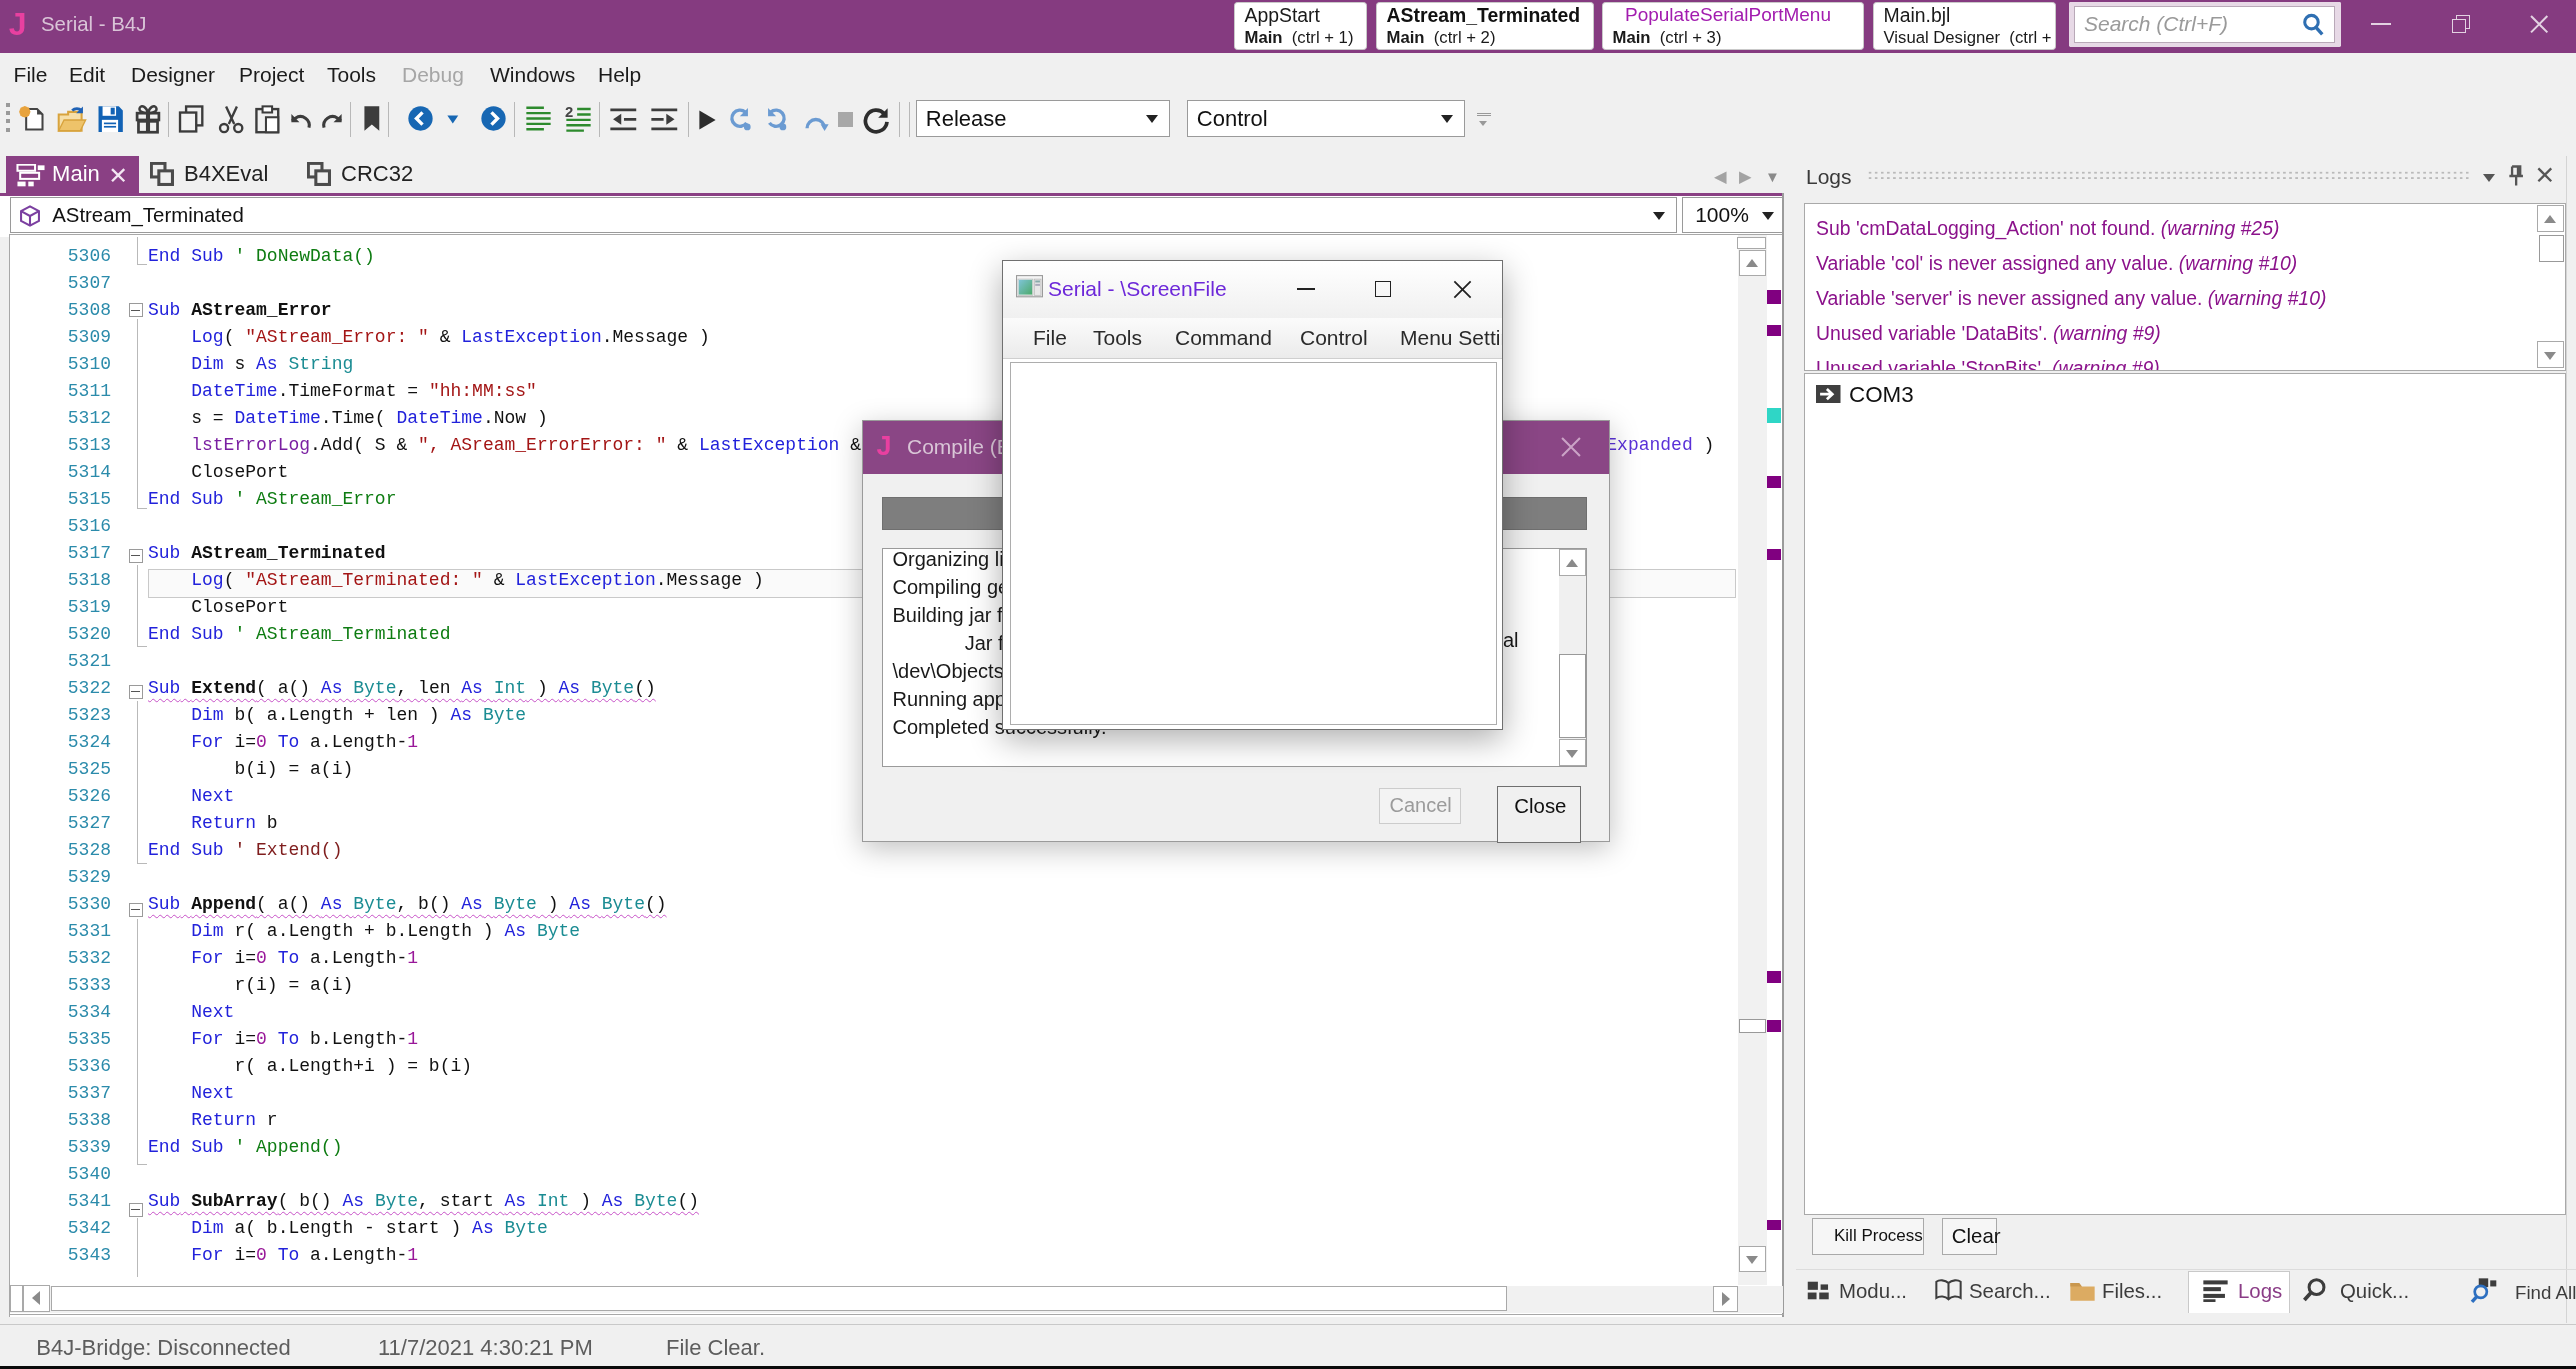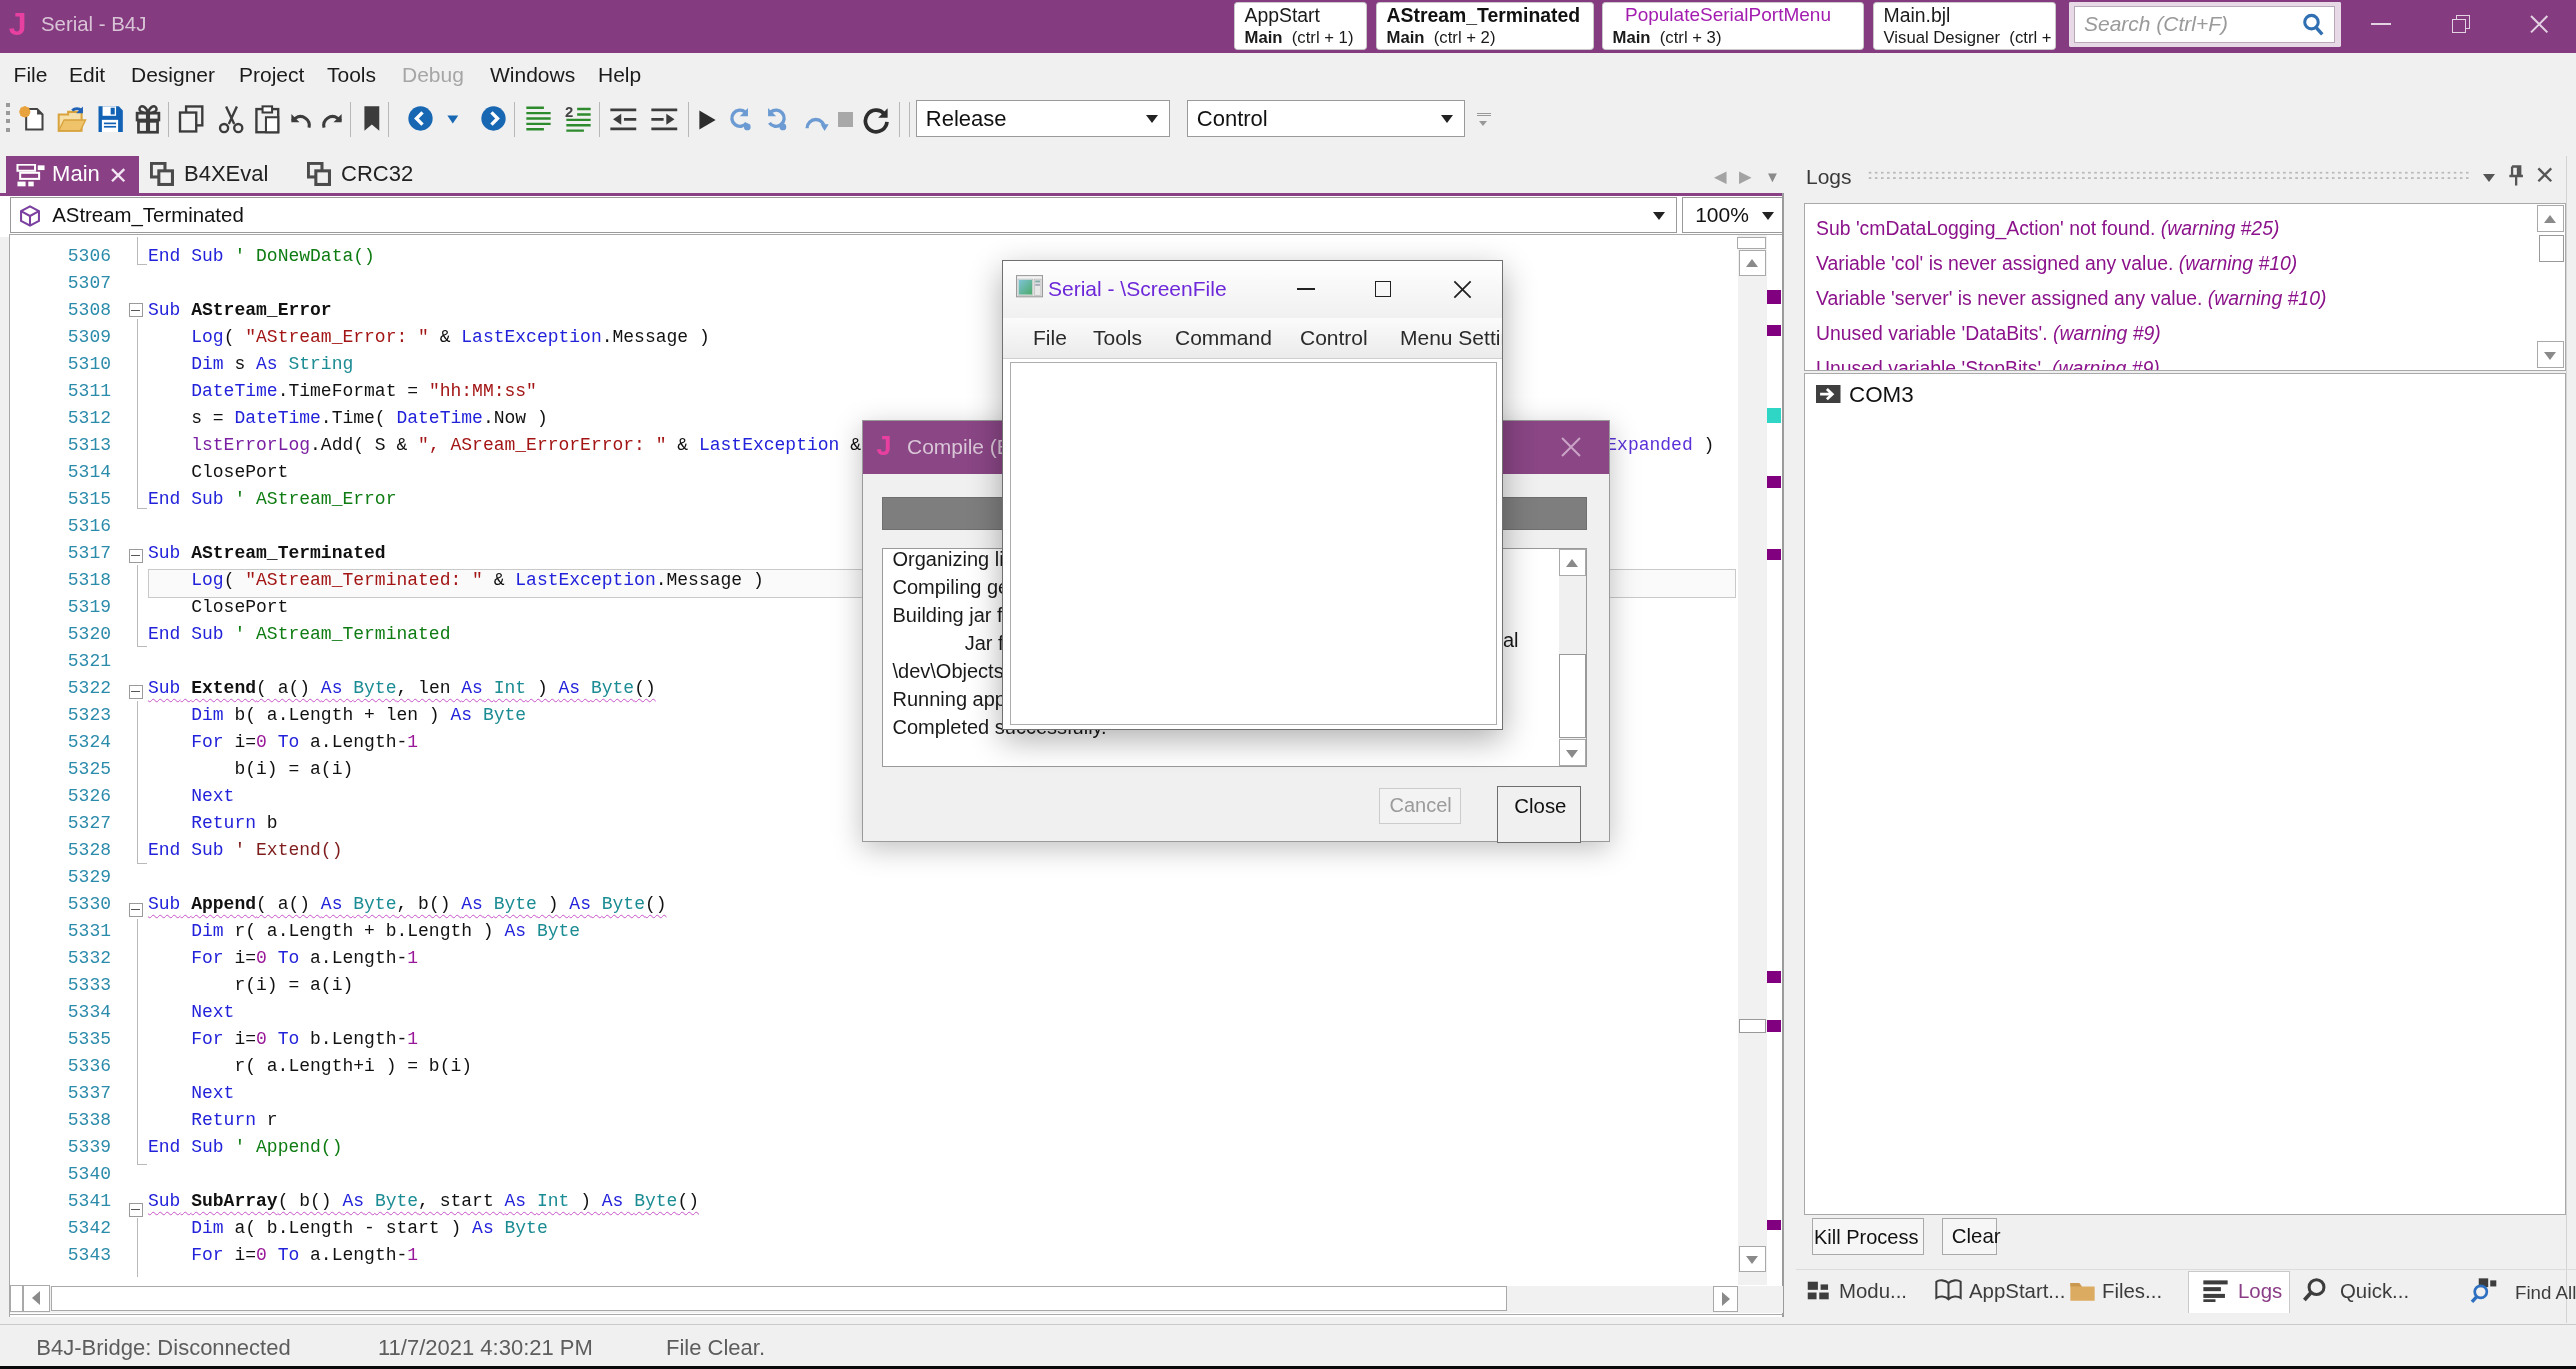--- a/index.html
+++ b/index.html
@@ -392,39 +392,39 @@
 
 <div class="abs" style="left:1804px;top:373px;width:762px;height:842px;background:#fff;border:1px solid #a9a9a9;">
   <svg class="abs" style="left:11px;top:11px" width="24.5" height="18.4" viewBox="0 0 36 27">
     <rect x="0" y="0" width="36" height="27" fill="#3f3f3f"></rect>
     <path d="M6 13.5 h18 M16 6 l8 7.5 l-8 7.5" fill="none" stroke="#fff" stroke-width="4"></path>
   </svg>
   <div class="abs" style="left:44px;top:8.2px;font-size:22.4px;color:#111;">COM3</div>
 </div>
 
 <div class="abs" style="left:1812px;top:1218px;width:112px;height:37px;background:#f6f6f6;border:1px solid #a9a9a9;">
-  <div class="abs" style="left:1px;top:6.8px;font-size:20px;color:#111;">Kill Process</div>
+  <div class="abs" style="left:21px;top:6.8px;font-size:17px;color:#111;">Kill Process</div>
 </div>
 <div class="abs" style="left:1942px;top:1218px;width:55px;height:37px;background:#f6f6f6;border:1px solid #a9a9a9;">
   <div class="abs" style="left:8.8px;top:6.1px;font-size:20.4px;color:#111;">Clear</div>
 </div>
 
 <div class="abs" style="left:1796px;top:1269px;width:780px;height:1.4px;background:#dcdcdc;"></div>
 <div class="abs" style="left:2188px;top:1271px;width:102px;height:42px;background:#fff;border:0.7px solid #c9c9c9;border-bottom:none;"></div>
 <svg class="abs" style="left:1807px;top:1279px" width="24.5" height="23" viewBox="0 0 36 34">
   <rect x="1" y="4" width="15" height="12" fill="#3d3d3d"></rect>
     <rect x="20" y="8" width="11" height="8" fill="#3d3d3d"></rect>
   <rect x="1" y="20" width="13" height="10" fill="#3d3d3d"></rect>
     <rect x="18" y="20" width="14" height="10" fill="#3d3d3d"></rect>
   </svg>
 <div class="abs" style="left:1839px;top:1280px;font-size:20.4px;color:#3c3c3c;">Modu...</div>
 <svg class="abs" style="left:1935px;top:1279px" width="27" height="23" viewBox="0 0 40 34">
   <path d="M20 6 C15 1 6 1 2 4 v24 c5 -3 13 -3 18 2 c5 -5 13 -5 18 -2 v-24 c-4 -3 -13 -3 -18 2 z M20 6 v24" fill="none" stroke="#3d3d3d" stroke-width="3"></path>
   </svg>
-<div class="abs" style="left:1969px;top:1280px;font-size:20.4px;color:#3c3c3c;">AppStart...</div>
+<div class="abs" style="left:1969px;top:1280px;font-size:20.4px;color:#3c3c3c;">Search...</div>
 <svg class="abs" style="left:2069px;top:1279px" width="27" height="23" viewBox="0 0 40 34">
   <path d="M2 6 h13 l4 5 h19 v21 h-36 z" fill="#dcab62"></path>
     <path d="M2 6 h13 l4 5 h-17 z" fill="#c9974e"></path>
   </svg>
 <div class="abs" style="left:2102px;top:1280px;font-size:20.4px;color:#3c3c3c;">Files...</div>
 <svg class="abs" style="left:2202px;top:1279px" width="27" height="23" viewBox="0 0 40 34">
   <rect x="2" y="2" width="36" height="6" fill="#3d3d3d"></rect>
     <rect x="2" y="12" width="26" height="6" fill="#3d3d3d"></rect>
   <rect x="2" y="22" width="32" height="6" fill="#3d3d3d"></rect>
     <rect x="2" y="30" width="18" height="4" fill="#3d3d3d"></rect>

